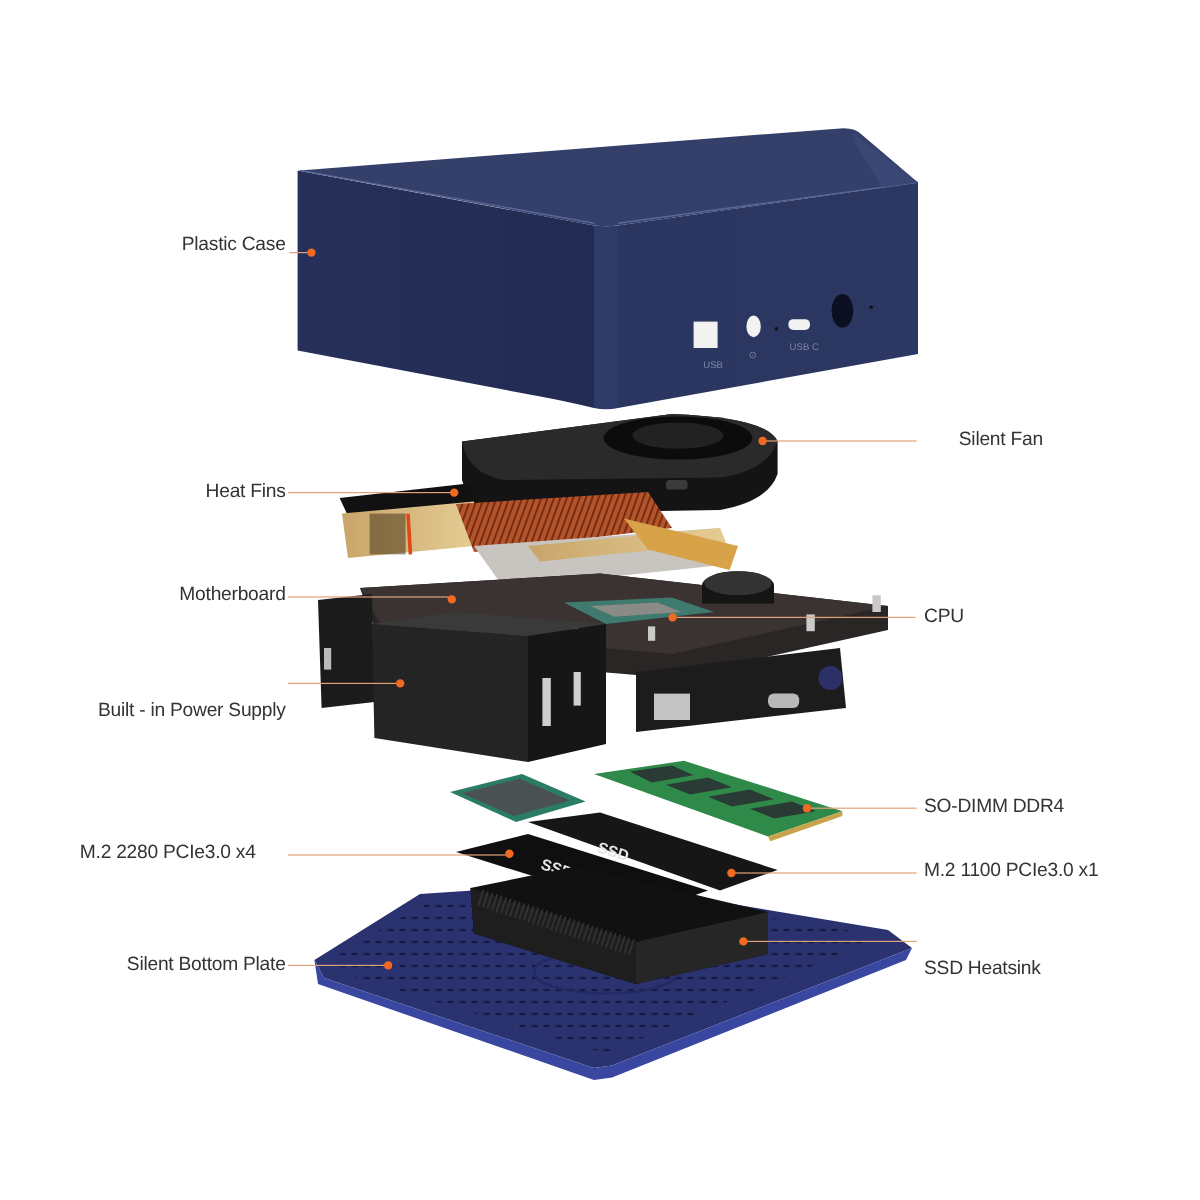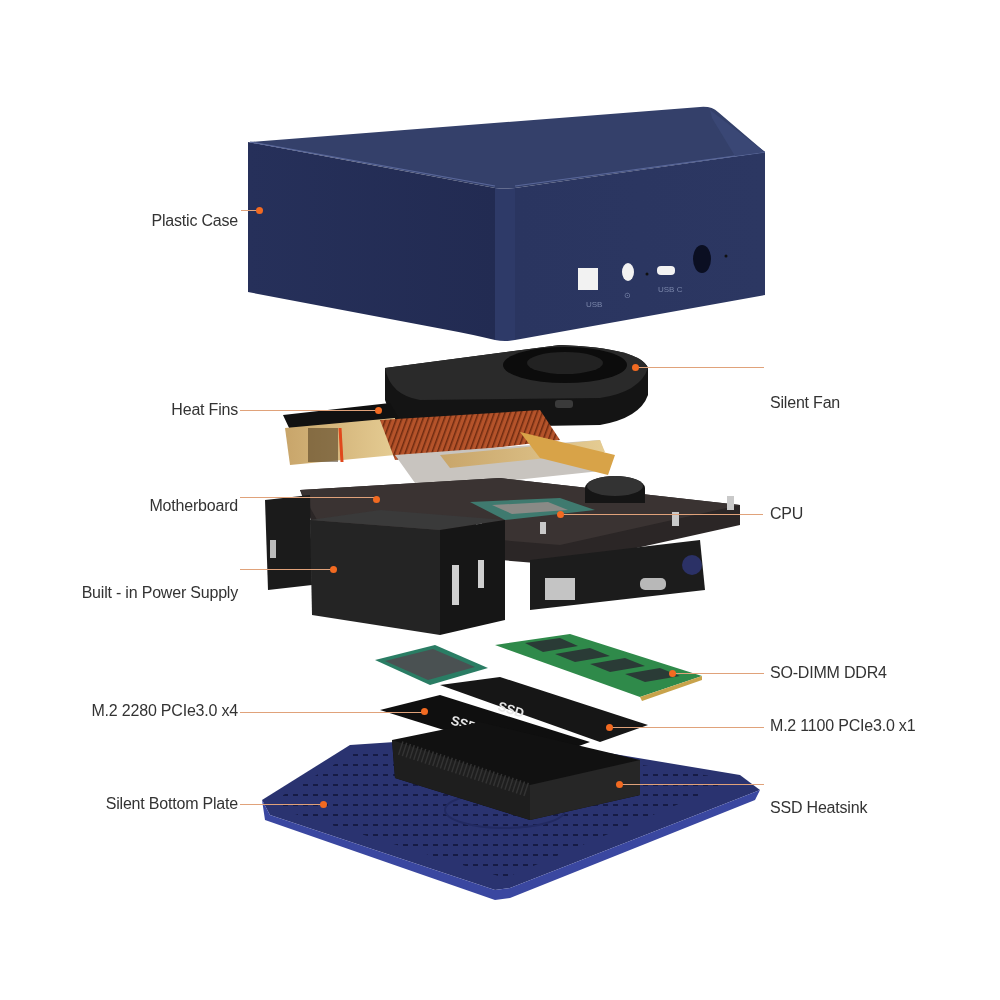--- a/index.html
+++ b/index.html
@@ -180,23 +180,23 @@
 
 <div class="leader" style="left:609px;top:727px;width:155px;"></div>
 <div class="dot" style="left:609px;top:727px;"></div>
 
 <div class="leader" style="left:620px;top:784px;width:144px;"></div>
 <div class="dot" style="left:619px;top:784px;"></div>
 
 <div class="leader" style="left:240px;top:804px;width:82px;"></div>
 <div class="dot" style="left:323px;top:804px;"></div>
 
-<div class="label left" style="right:762px;top:211px;">Plastic Case</div>
-<div class="label right" style="left:770px;top:357px;margin-top:36px;">Silent Fan</div>
+<div class="label left" style="right:762px;top:194px;">Plastic Case</div>
+<div class="label right" style="left:799px;top:357px;">Silent Fan</div>
 <div class="label left" style="right:762px;top:400px;">Heat Fins</div>
-<div class="label left" style="right:762px;top:496px;">Motherboard</div>
+<div class="label left" style="right:762px;top:486px;">Motherboard</div>
 <div class="label right" style="left:770px;top:504px;text-align:center;">CPU</div>
 <div class="label left" style="right:762px;top:583px;">Built - in Power Supply</div>
 <div class="label right" style="left:770px;top:663px;">SO-DIMM DDR4</div>
-<div class="label left" style="right:762px;top:701px;">M.2 2280 PCIe3.0 x4</div>
+<div class="label left" style="right:787px;top:701px;">M.2 2280 PCIe3.0 x4</div>
 <div class="label right" style="left:770px;top:716px;">M.2 1100 PCIe3.0 x1</div>
 <div class="label right" style="left:770px;top:798px;">SSD Heatsink</div>
 <div class="label left" style="right:762px;top:794px;">Silent Bottom Plate</div>
 
 </body></html>

